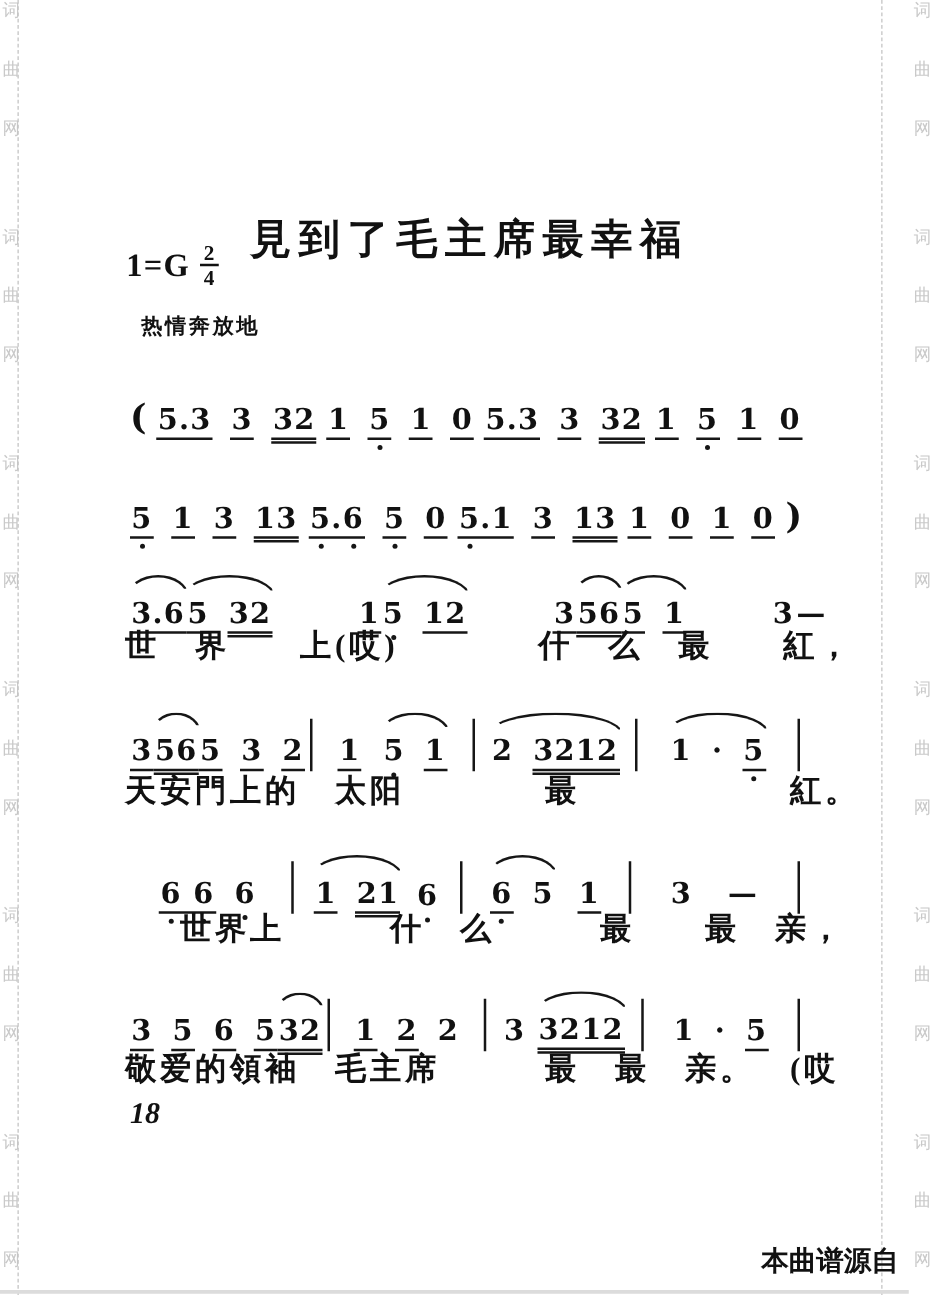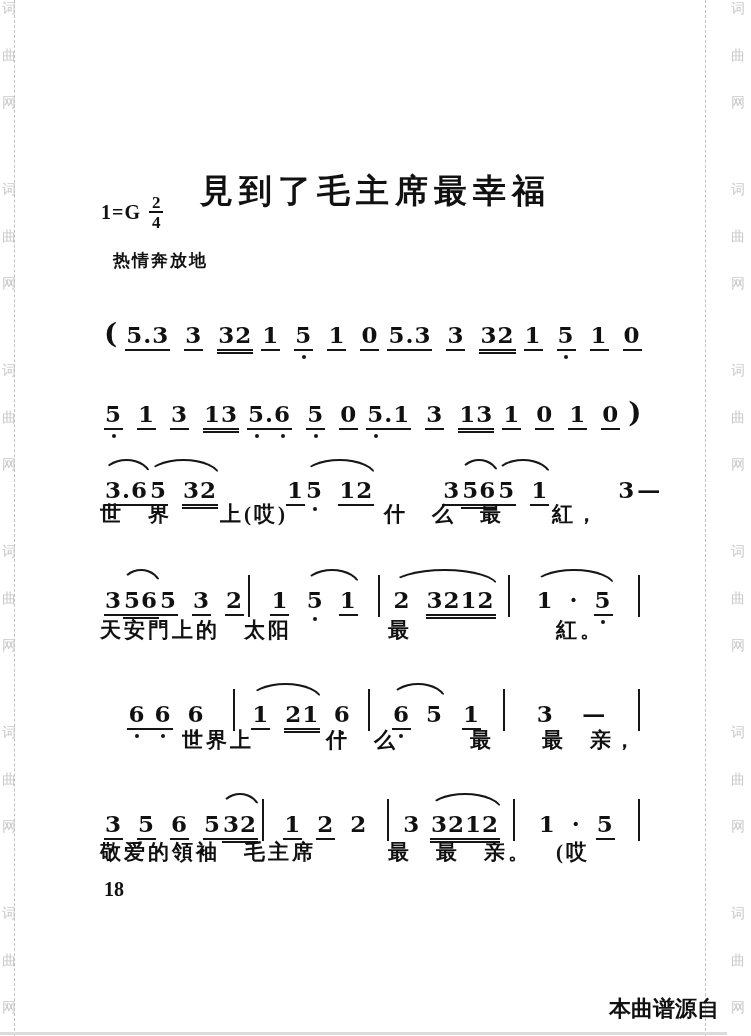--- a/index.html
+++ b/index.html
@@ -19,55 +19,55 @@
 
   
   .watermark{position:absolute;left:30px;top:20px;font-family:"Liberation Sans","DejaVu Sans",sans-serif;
              font-weight:bold;font-size:27px;letter-spacing:1px;color:#fefefe;
              text-shadow:2px 2px 3px #8a8a8a,-1px -1px 1px #d5d5d5;}
 
   
   .title{position:absolute;left:0;right:0;top:133px;text-align:center;font-size:33px;
          font-weight:700;letter-spacing:6px;margin-top:36px;}
   .keysig{position:absolute;left:101px;top:194px;display:flex;align-items:center;}
-  .keysig .tonic{font-weight:700;font-size:20px;letter-spacing:1px;}
+  .keysig .tonic{font-weight:700;font-size:26px;letter-spacing:1px;}
   .keysig .meter{display:inline-flex;flex-direction:column;align-items:center;margin-left:8px;
                  font-weight:700;font-size:17px;line-height:17px;}
   .keysig .meter .num{padding:0 3px;}
   .keysig .meter .den{border-top:2px solid #111;padding:1px 3px 0 3px;}
   .tempo{position:absolute;left:113px;top:249px;font-size:17px;font-weight:600;letter-spacing:2px;}
 
   
   .music-line{position:absolute;left:100px;width:540px;display:flex;align-items:baseline;
               padding-top:18px;font-weight:700;font-size:23px;
               font-family:"DejaVu Serif","Liberation Serif",serif;}
-  .measure{flex:1;display:flex;align-items:flex-start;justify-content:space-evenly;padding:0 4px;}
+  .measure{flex:1;display:flex;align-items:center;justify-content:space-evenly;padding:0 4px;}
   .group{position:relative;display:inline-flex;align-items:baseline;gap:14px;}
   .arc{position:absolute;left:-2px;right:-2px;top:-17px;height:13px;
        border:2px solid transparent;border-top:2px solid #161616;
        border-radius:50% 50% 0 0 / 100% 100% 0 0;}
   .tok{position:relative;letter-spacing:1px;padding:0 1px;white-space:pre;}
   .tok.u1,.tok.u2{border-bottom:2px solid #161616;padding-bottom:1px;}
   .tok.u2::after{content:"";position:absolute;left:0;right:0;bottom:-5px;height:2px;background:#161616;}
   .ch{position:relative;display:inline-block;}
   .ldot{position:absolute;left:50%;transform:translateX(-50%);bottom:-9px;width:4px;height:4px;
         border-radius:50%;background:#161616;}
   .tok.u0 .ldot{bottom:-8px;}
   .tok.u1 .ldot{bottom:-11px;}
   .bar{display:inline-block;width:2px;height:42px;background:#161616;transform:translateY(9px);}
   .paren{font-size:28px;font-weight:700;padding:0 4px;}
 
   .line1{top:283px;} .line2{top:362px;} .line3{top:438px;gap:30px;} .line4{top:548px;}
   .line5{top:662px;} .line6{top:772px;}
 
-  .lyric-line{position:absolute;left:100px;width:620px;font-size:21px;font-weight:600;
+  .lyric-line{position:absolute;left:100px;width:620px;font-size:25px;font-weight:600;
               letter-spacing:3px;white-space:pre;}
   .lyr3{top:500px;} .lyr4{top:616px;} .lyr5{top:726px;text-align:center;} .lyr6{top:838px;font-family:Liberation Serif, serif;}
 
-  .page-number{position:absolute;left:104px;top:878px;font-size:20px;font-weight:600;}
+  .page-number{position:absolute;left:104px;top:878px;font-style:italic;font-size:24px;font-weight:600;}
 
   .footer{position:absolute;right:32px;bottom:12px;display:flex;gap:24px;
           font-family:"Liberation Sans","DejaVu Sans",sans-serif;font-weight:bold;font-size:22px;}
   .footer .src{color:#111;}
   .bottom-edge{position:absolute;left:0;right:24px;bottom:1px;height:3px;background:#dcdcdc;}
 </style>
 </head>
 <body>
 
 <div class="page">

